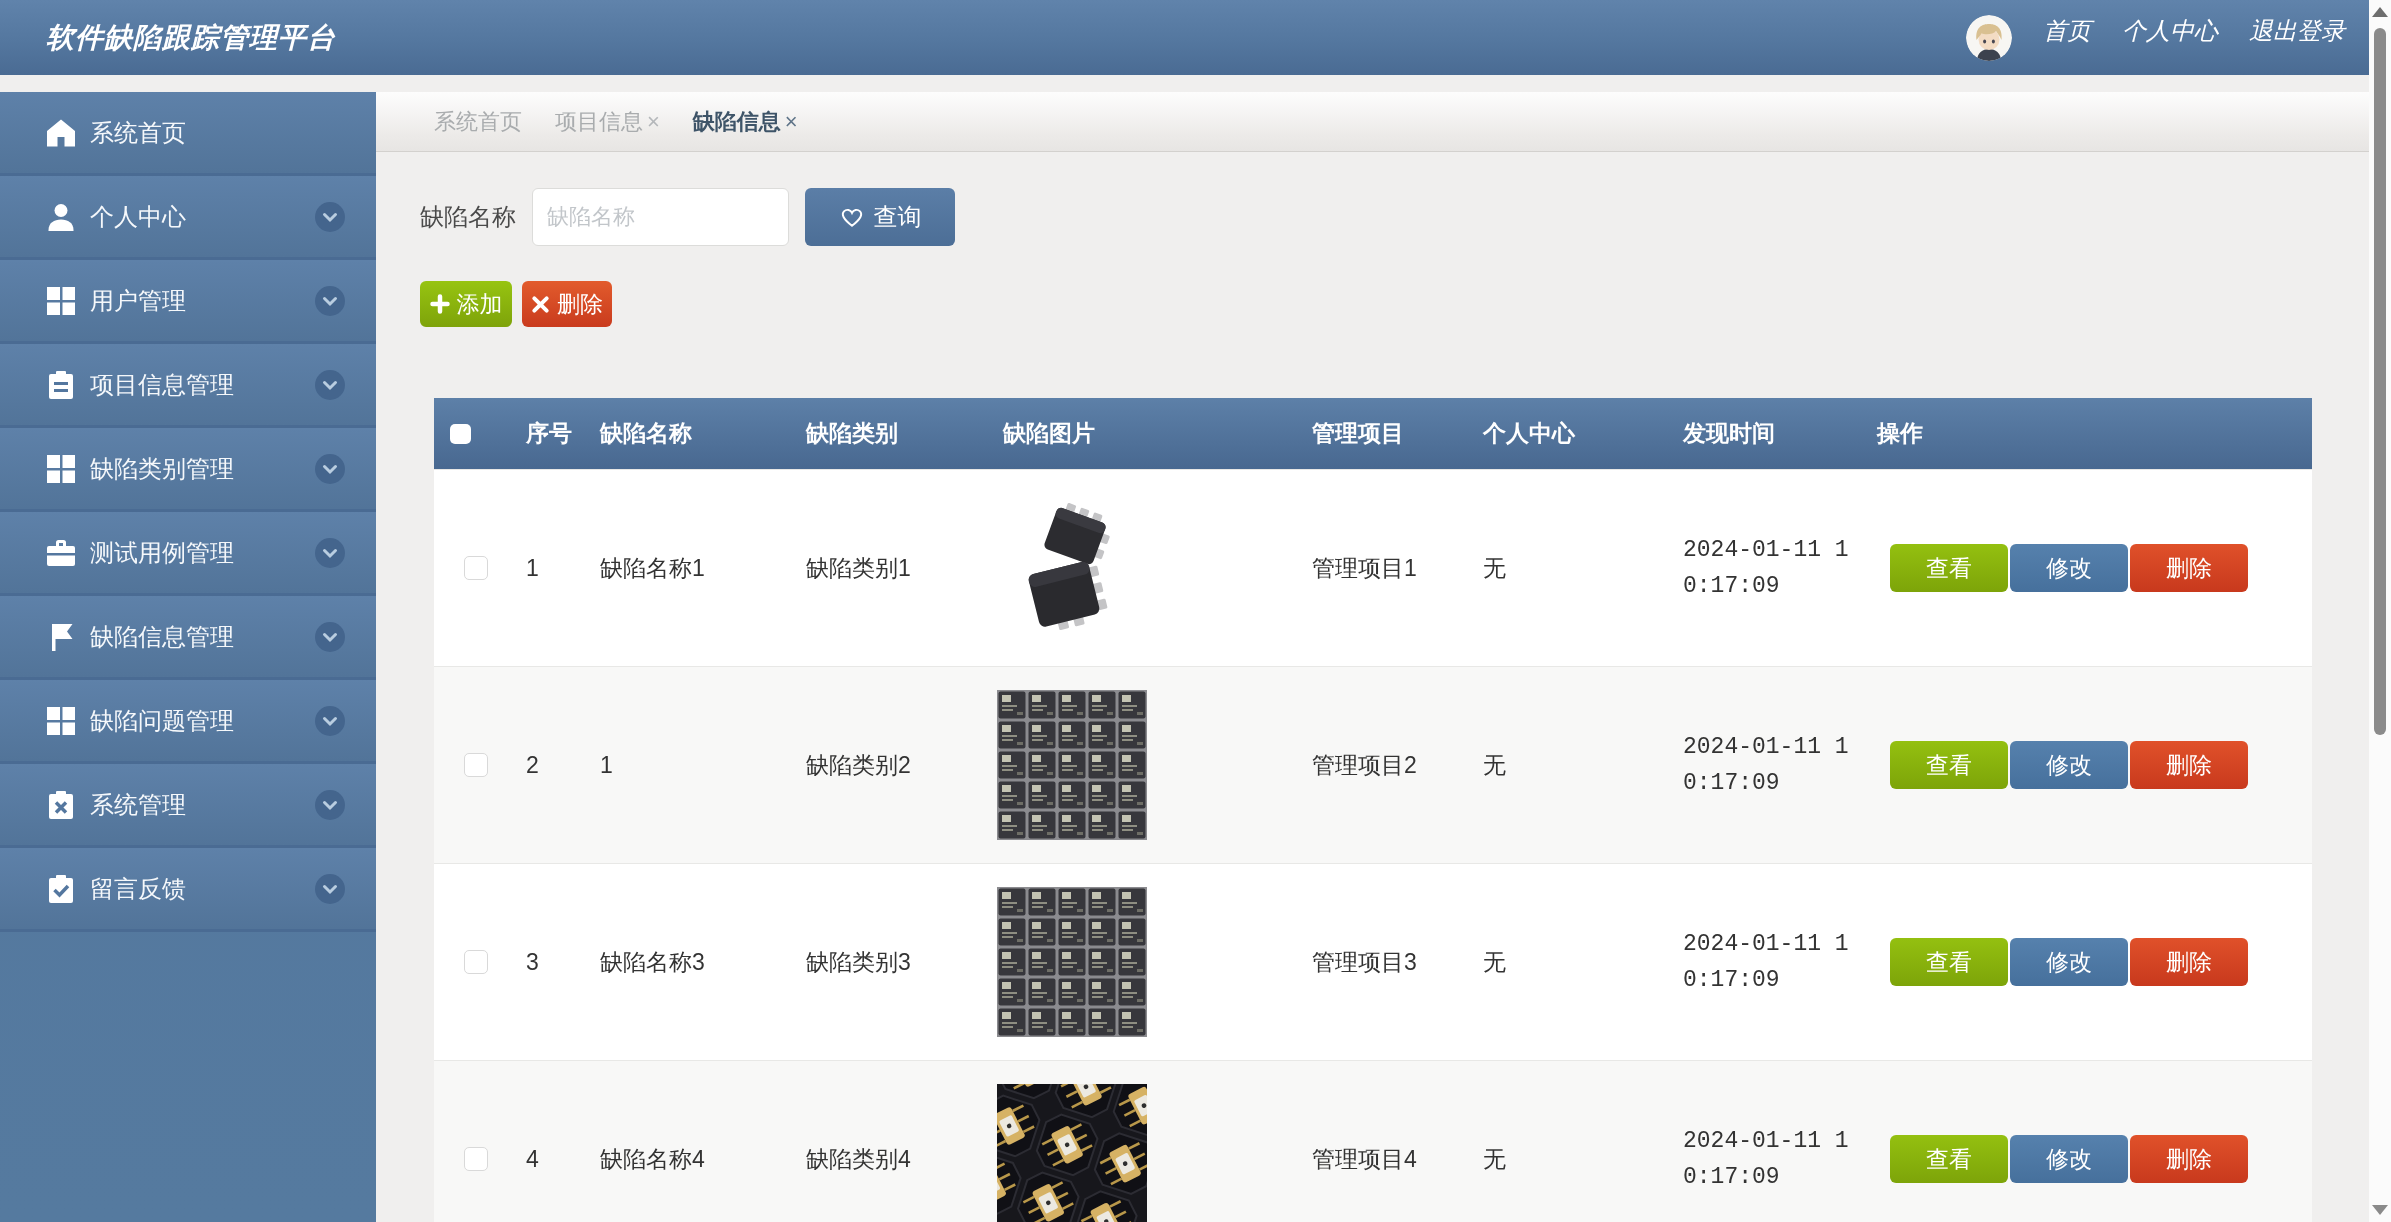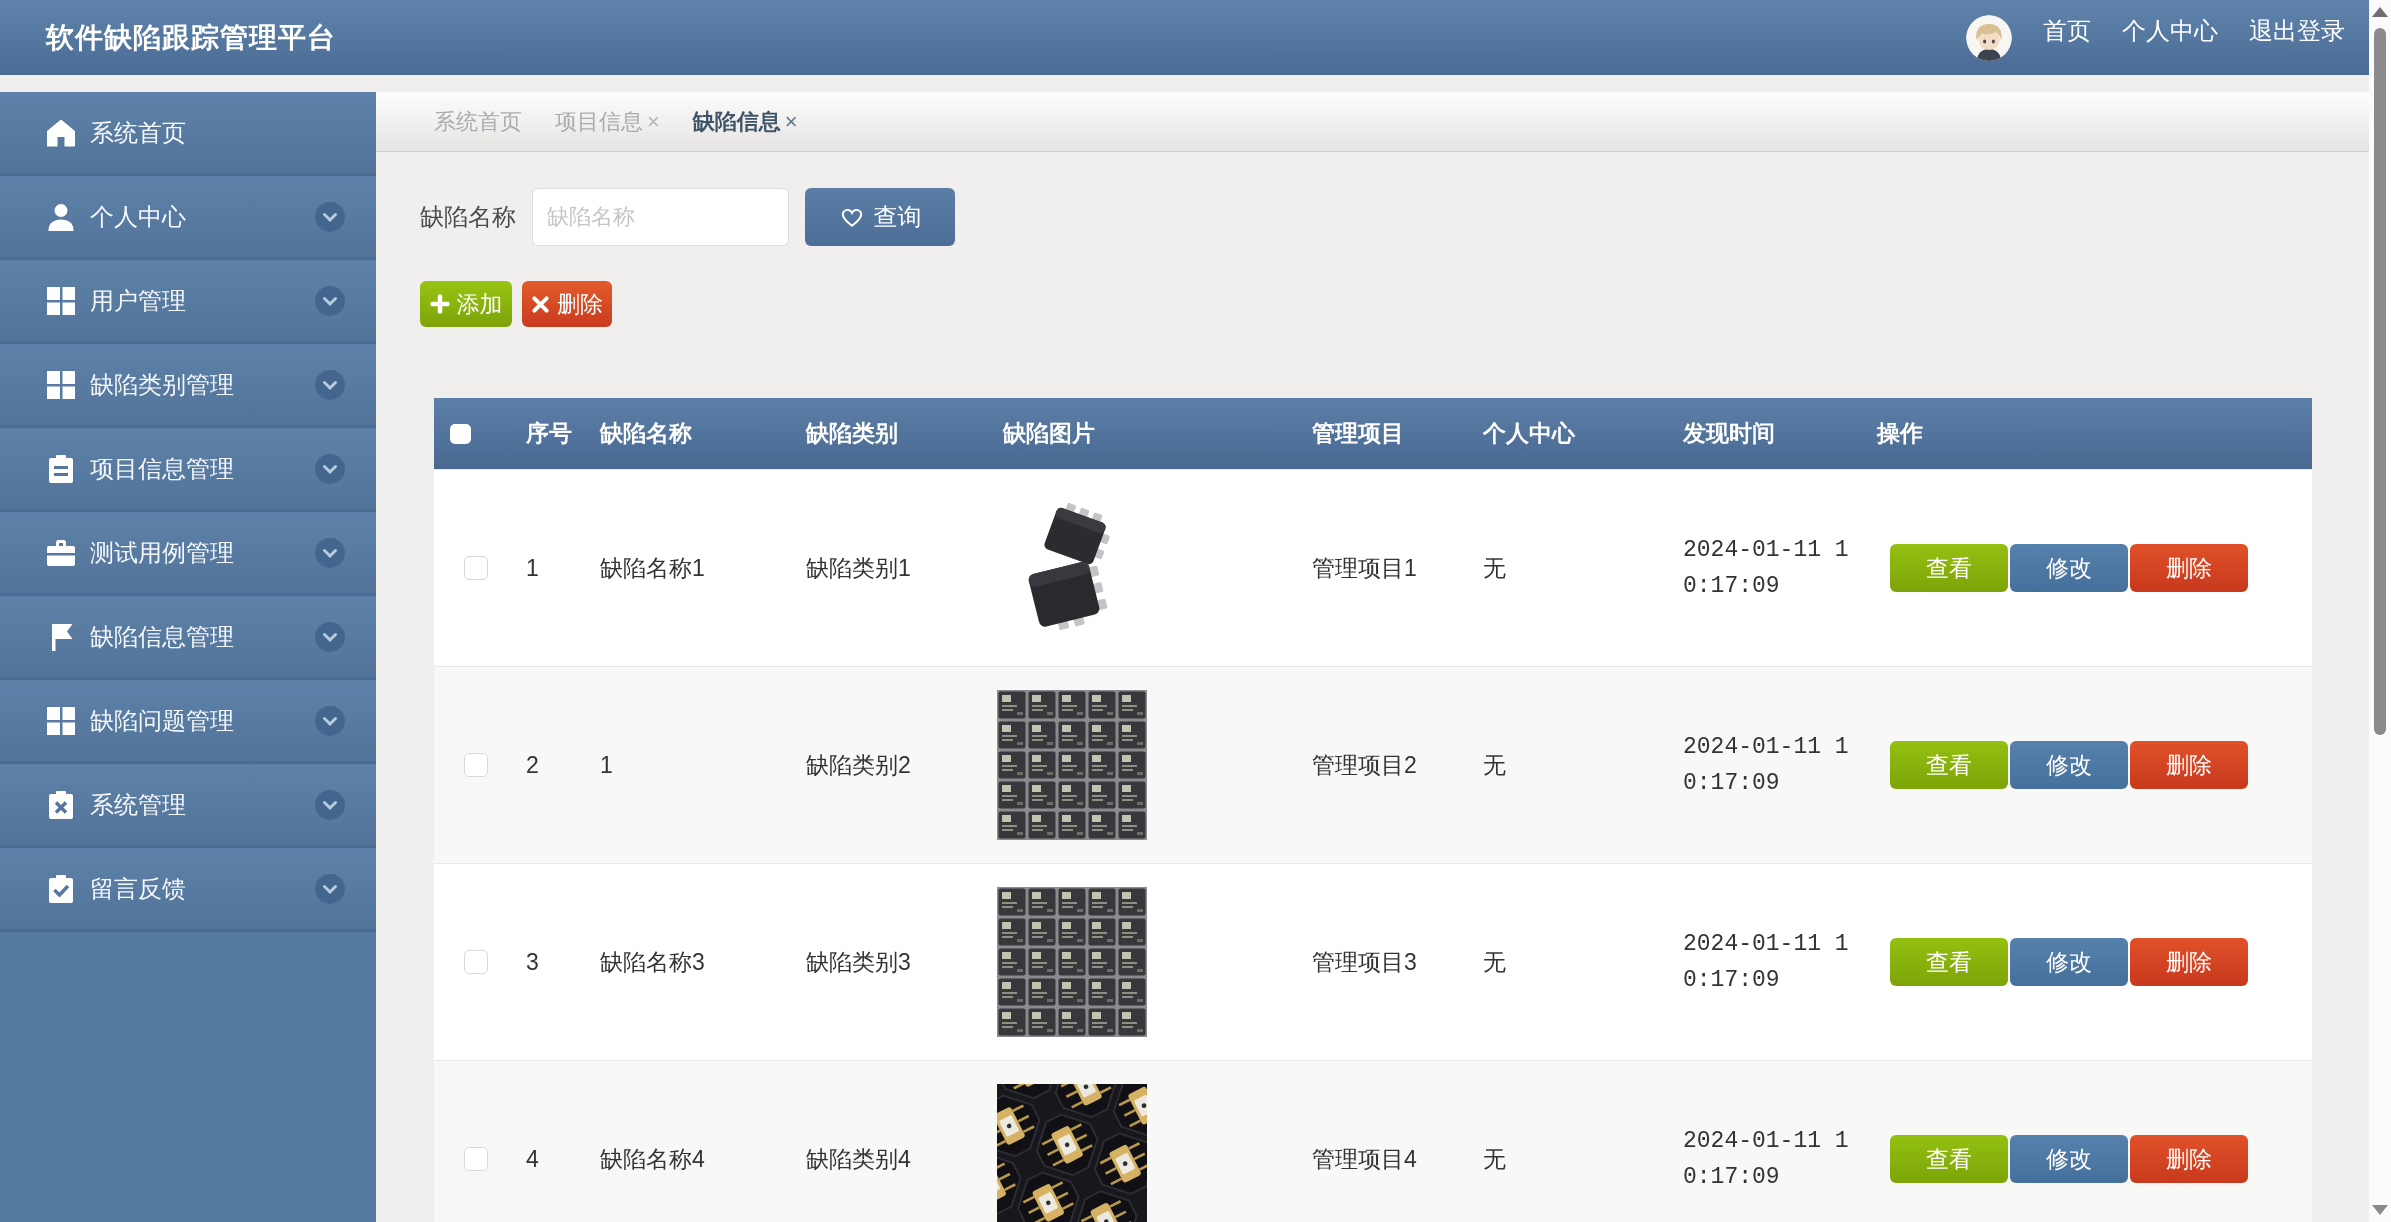--- a/index.html
+++ b/index.html
@@ -3,21 +3,21 @@
 <meta charset="utf-8">
 <style>
   * { margin:0; padding:0; box-sizing:border-box; }
   html,body { width:2391px; height:1222px; overflow:hidden; background:#f0efee;
               font-family:"Liberation Sans","DejaVu Sans",sans-serif; }
   .page { position:absolute; left:0; top:0; width:2369px; height:1222px; }
 
   
   .topbar { position:absolute; left:0; top:0; width:2369px; height:75px;
             background:linear-gradient(180deg,#6083ab 0%,#54779f 55%,#4a6b93 100%);
-            display:flex; align-items:center; }
+            display:flex; align-items:center;font-style:italic; }
   .app-title { margin-left:46px; color:#ffffff; font-size:28px; font-weight:600; letter-spacing:1px; }
   .topnav { margin-left:auto; display:flex; gap:31px; padding-right:24px; }
   .avatar { width:46px; height:46px; border-radius:50%; overflow:hidden; flex:0 0 auto; }
   .topnav a { color:#ffffff; font-size:24px; text-decoration:none; }
 
   
   .sidebar { position:absolute; left:0; top:92px; width:376px; height:1130px;
              background:linear-gradient(180deg,#53769e,#557a9f); }
   .side-item { height:84px; display:flex; align-items:center; position:relative;
                background:linear-gradient(180deg,#5e81a9 0%,#527499 100%);
@@ -163,47 +163,47 @@
             <path d="M9.5 12.5 L15 18 L20.5 12.5" stroke="#b9cde0" stroke-width="3" fill="none" stroke-linecap="round"></path>
           </svg>
       </span>
     </div>
 
 
 
     <div class="side-item">
       <span class="sicon">
         <svg viewBox="0 0 34 34">
+            <rect x="5" y="6" width="24" height="25" rx="2" fill="#fff"></rect>
+            <rect x="12" y="3" width="10" height="6" rx="1" fill="#fff"></rect>
+            <rect x="10" y="14" width="14" height="3" fill="#54779f"></rect>
+            <rect x="10" y="21" width="14" height="3" fill="#54779f"></rect>
+          </svg>
+      </span>
+      <span class="slabel">项目信息管理</span>
+      <span class="chev">
+        <svg viewBox="0 0 30 30">
+            <circle cx="15" cy="15" r="15" fill="#44658d"></circle>
+            <path d="M9.5 12.5 L15 18 L20.5 12.5" stroke="#b9cde0" stroke-width="3" fill="none" stroke-linecap="round"></path>
+          </svg>
+      </span>
+    </div>
+
+    <div class="side-item">
+      <span class="sicon">
+        <svg viewBox="0 0 34 34">
             <g fill="#fff">
               <rect x="3" y="3" width="13" height="13"></rect>
               <rect x="18.5" y="3" width="12.5" height="13"></rect>
               <rect x="3" y="18.5" width="13" height="12.5"></rect>
               <rect x="18.5" y="18.5" width="12.5" height="12.5"></rect>
             </g>
           </svg>
       </span>
       <span class="slabel">缺陷类别管理</span>
-      <span class="chev">
-        <svg viewBox="0 0 30 30">
-            <circle cx="15" cy="15" r="15" fill="#44658d"></circle>
-            <path d="M9.5 12.5 L15 18 L20.5 12.5" stroke="#b9cde0" stroke-width="3" fill="none" stroke-linecap="round"></path>
-          </svg>
-      </span>
-    </div>
-
-    <div class="side-item">
-      <span class="sicon">
-        <svg viewBox="0 0 34 34">
-            <rect x="5" y="6" width="24" height="25" rx="2" fill="#fff"></rect>
-            <rect x="12" y="3" width="10" height="6" rx="1" fill="#fff"></rect>
-            <rect x="10" y="14" width="14" height="3" fill="#54779f"></rect>
-            <rect x="10" y="21" width="14" height="3" fill="#54779f"></rect>
-          </svg>
-      </span>
-      <span class="slabel">项目信息管理</span>
       <span class="chev">
         <svg viewBox="0 0 30 30">
             <circle cx="15" cy="15" r="15" fill="#44658d"></circle>
             <path d="M9.5 12.5 L15 18 L20.5 12.5" stroke="#b9cde0" stroke-width="3" fill="none" stroke-linecap="round"></path>
           </svg>
       </span>
     </div>
 
     <div class="side-item">
       <span class="sicon">

